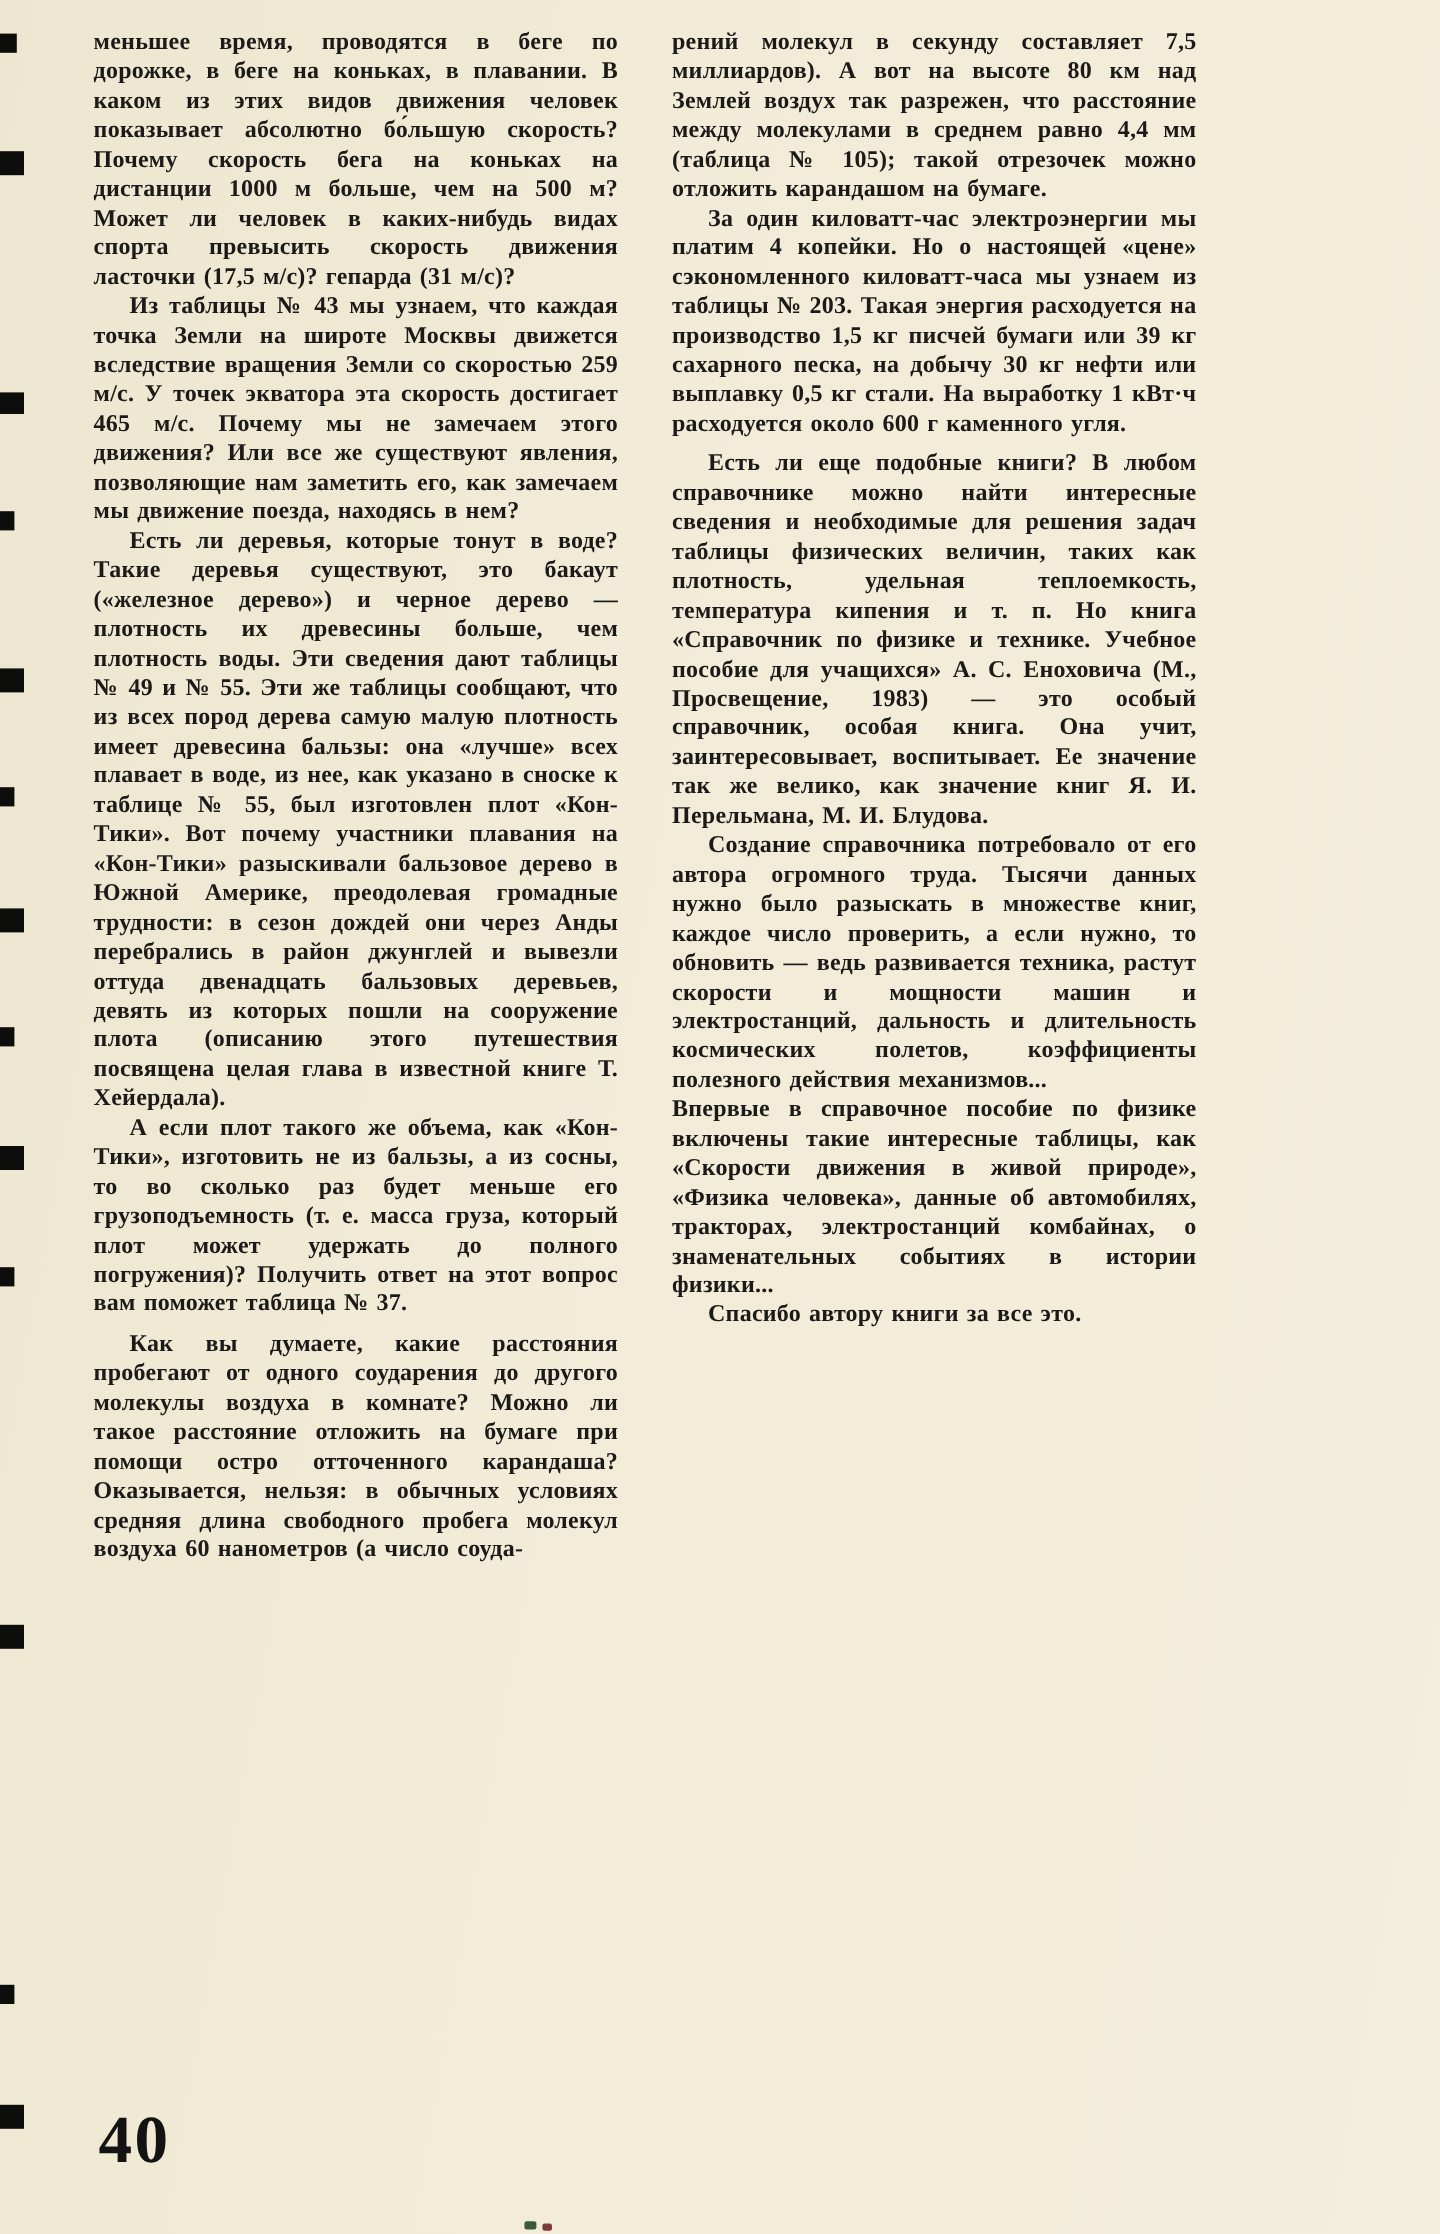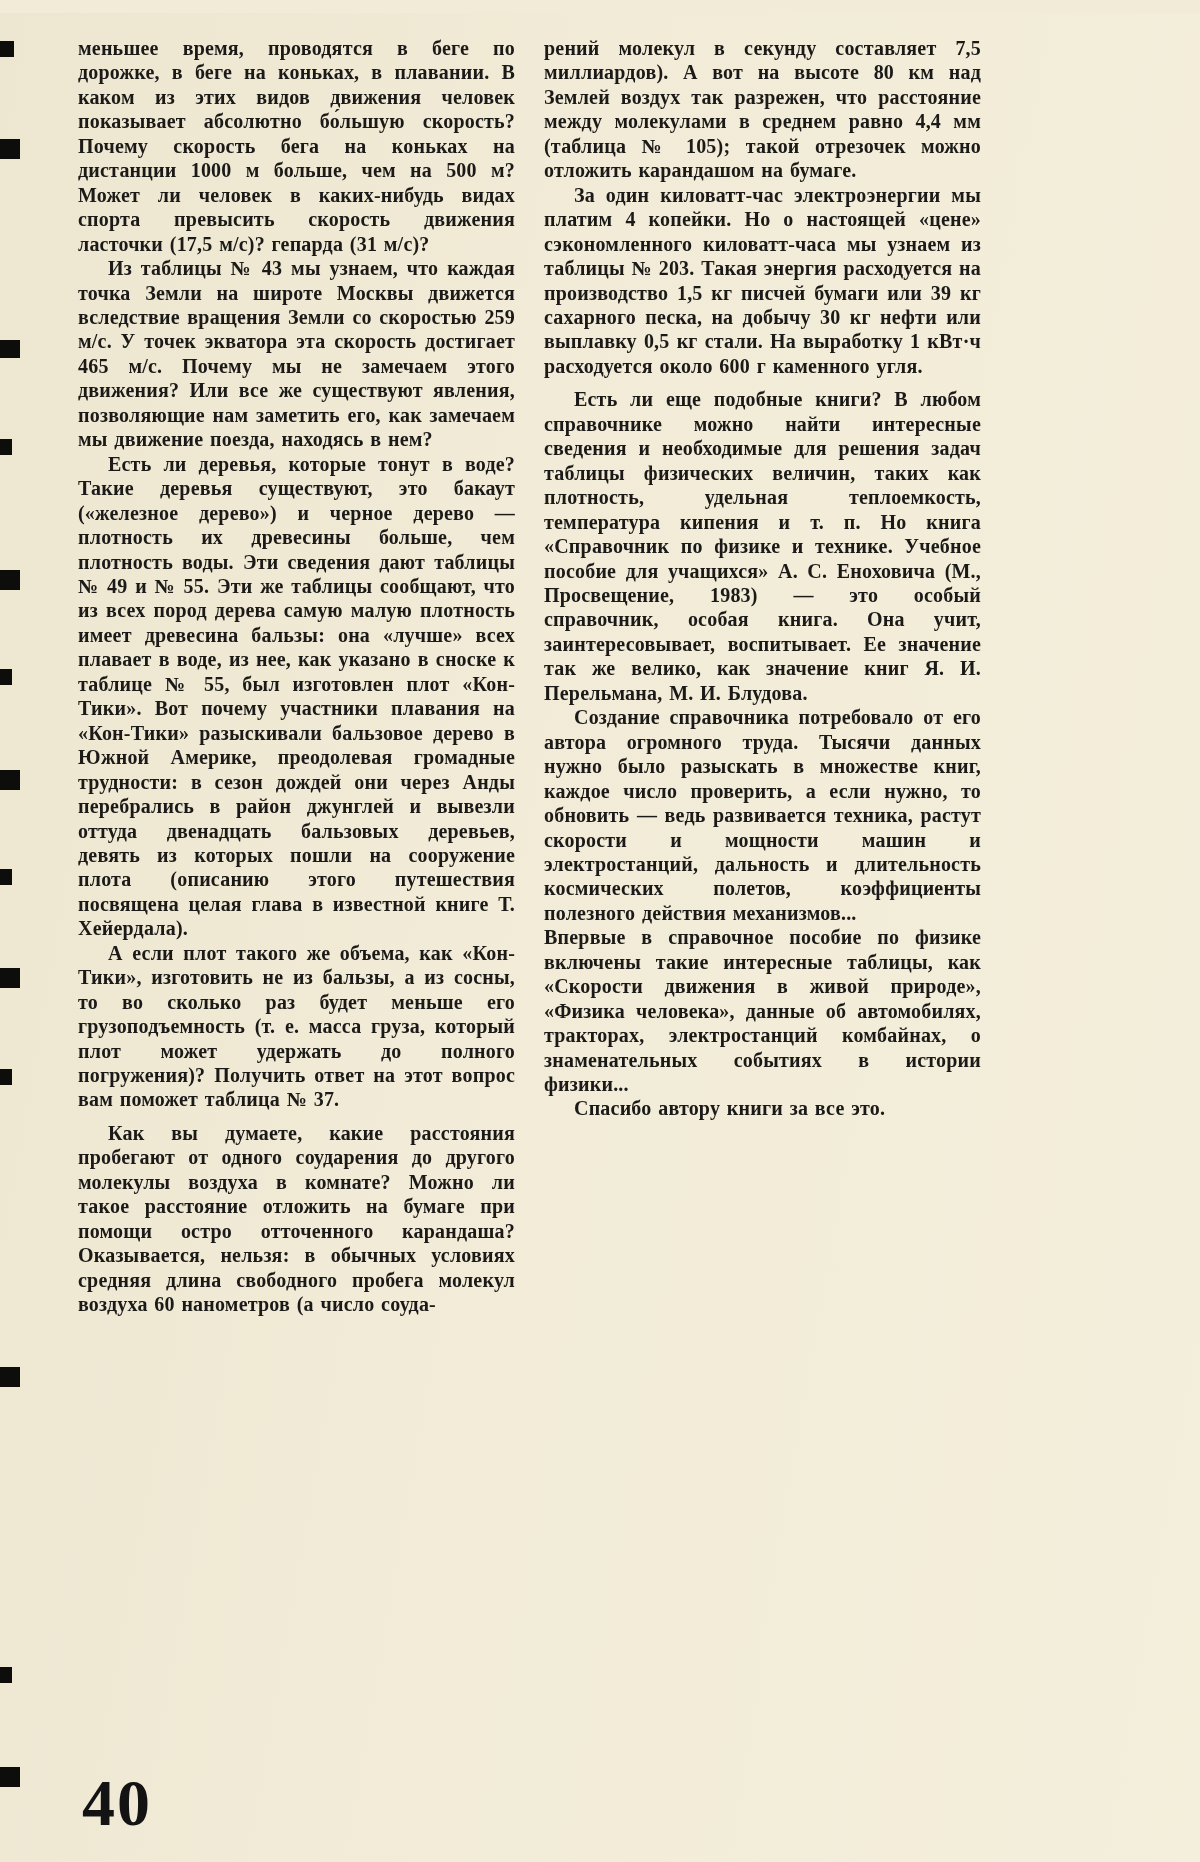--- a/index.html
+++ b/index.html
@@ -8,43 +8,42 @@
     position: relative;
     overflow: hidden;
     background: #f1ebd7;
     font-family: "Liberation Serif", "DejaVu Serif", serif;
     color: #1b1a18;
   }
   .page {
     position: absolute;
     inset: 0;
     background: linear-gradient(100deg, #ede6d0 0%, #f1ebd7 40%, #f4efdc 100%);
-    margin-top: 13px;
   }
   .column {
     position: absolute;
     top: 23px;
     width: 437px;
     text-align: justify;
     font-size: 20px;
     line-height: 24.45px;
     font-weight: bold;
     letter-spacing: 0.2px;
     word-spacing: 1.5px;
   }
   .column-left  { left: 78px; }
-  .column-right { left: 544px; }
+  .column-right { left: 560px; }
   p.para { text-indent: 30px; }
   p.para.no-indent { text-indent: 0; }
   p.para.gap-before { margin-top: 9px; font-family: Liberation Serif, serif; }
   .page-number {
     position: absolute;
     left: 82px;
     top: 1752px;
-    font-size: 66px;
+    font-size: 56px;
     font-weight: bold;
     letter-spacing: 2px;
     color: #131313;
   }
   .scan-mark {
     position: absolute;
     left: 0;
     background: #0d0d0c;
   }
   .bottom-artifact {

